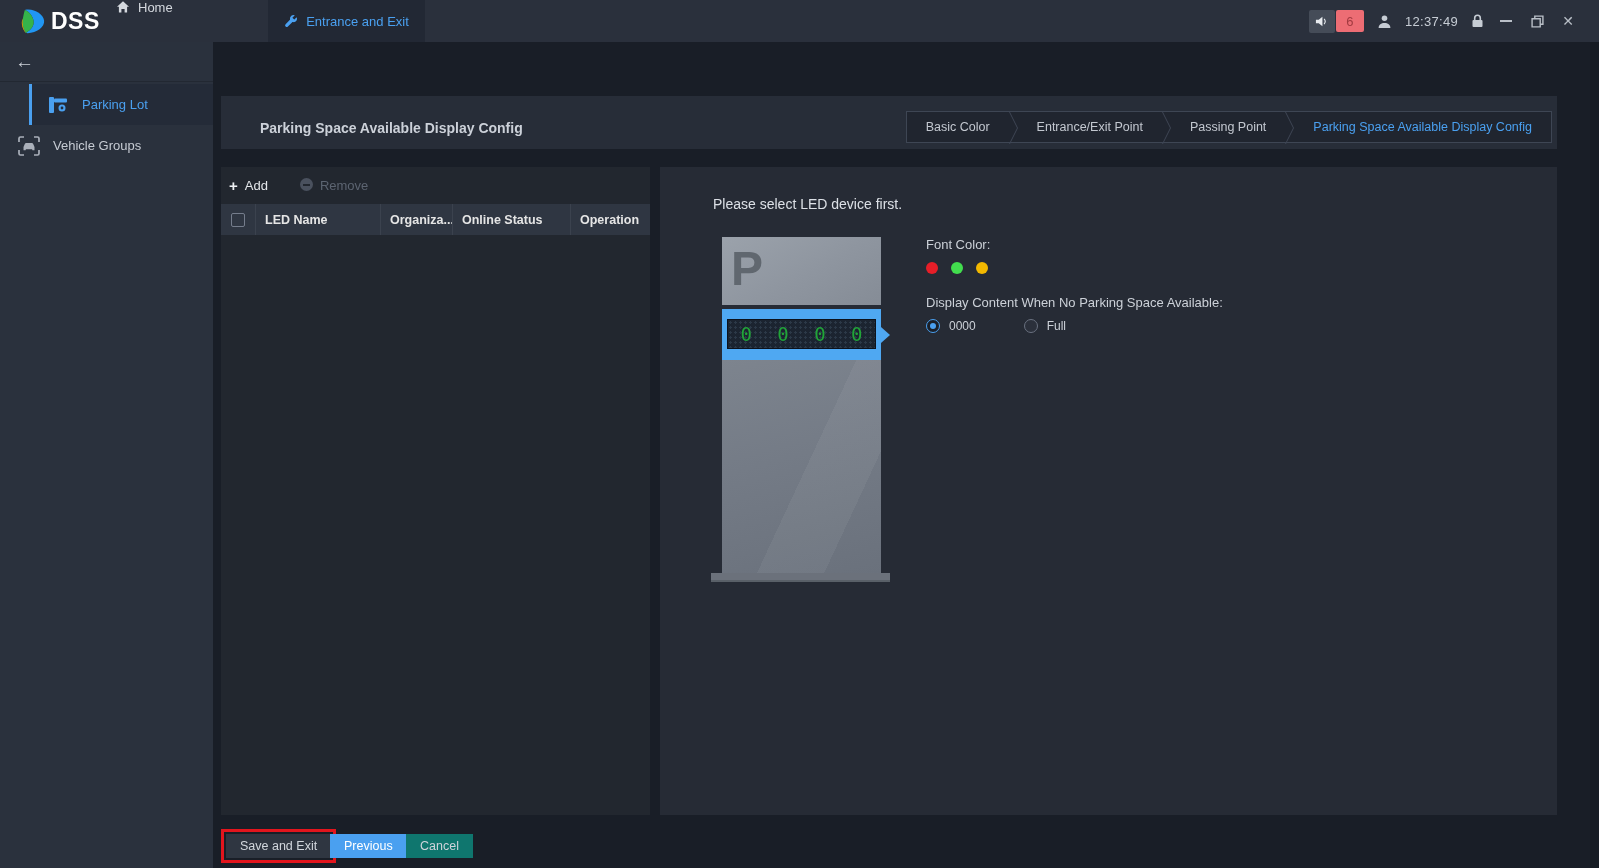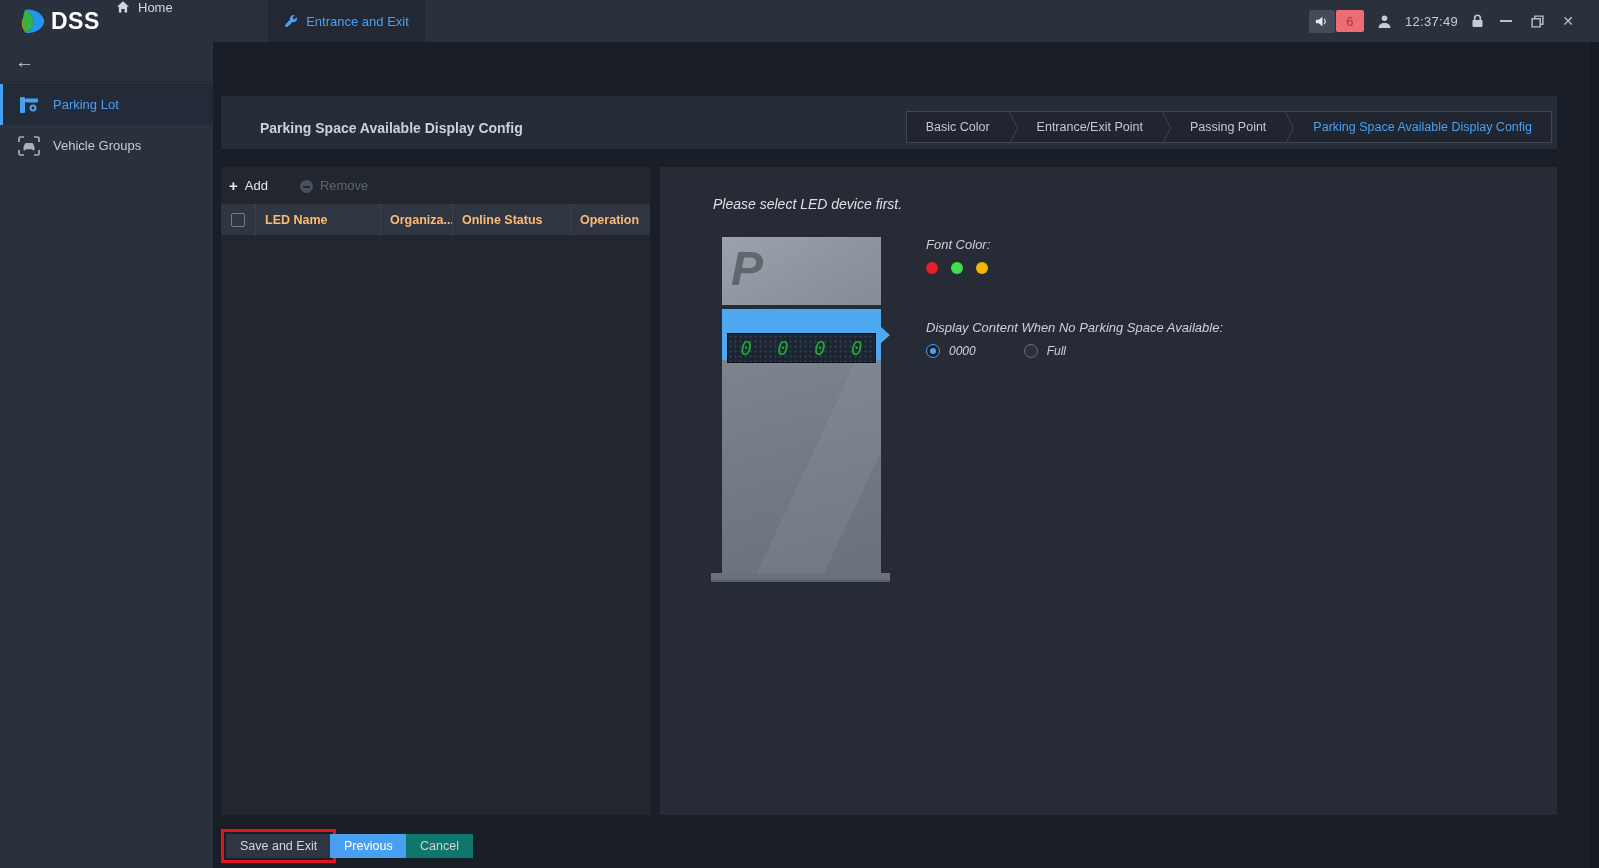--- a/index.html
+++ b/index.html
@@ -19,68 +19,68 @@
   .clock { font-size:13px; color:#c6ccd4; letter-spacing:.3px; }
   .winbtn { color:#b9bfc7; font-size:14px; display:flex; align-items:center; justify-content:center; width:18px; height:20px; }
   .minbar { width:12px; height:2px; background:#b9bfc7; }
 
   
   .sidebar { position:absolute; left:0; top:42px; width:213px; bottom:0; background:#2a313d; z-index:4; }
   .back-row { height:40px; display:flex; align-items:center; padding-left:15px; font-size:19px; color:#ccd1d8; border-bottom:1px solid rgba(0,0,0,.18); }
   .side-items { padding-top:2px; }
   .side-item { height:41px; display:flex; align-items:center; padding-left:15px; gap:13px; font-size:13px; color:#c6cbd3; border-left:3px solid transparent; }
   .side-item .sicon { color:#aab0ba; display:flex; }
-  .side-item.selected { background:#242b38; border-left-color:#4aa0f0; color:#4aa0f0; }
+  .side-item.selected { background:#242b38; border-left-color:#4aa0f0; color:#4aa0f0;margin-left:29px; }
   .side-item.selected .sicon { color:#4aa0f0; }
 
   
   .main { position:absolute; left:213px; top:42px; right:0; bottom:0; }
   .page-header { height:46px; background:#262c37; display:flex; align-items:center; padding-left:13px; gap:10px; font-size:15px; font-weight:600; color:#e8ebef; }
   .content { position:absolute; left:0; top:46px; right:0; bottom:0; }
 
   .config-panel { position:absolute; left:8px; top:8px; width:1336px; height:53px; background:#272d38; }
   .section-title { position:absolute; left:39px; top:24px; font-size:14px; font-weight:bold; color:#ccd1d9; }
   .steps { position:absolute; right:5px; top:15px; height:32px; display:flex; align-items:stretch; background:#20252f; border:1px solid #3e4654; }
   .step { display:flex; align-items:center; padding:0 19px; font-size:12.5px; color:#c3c8d0; white-space:nowrap; }
   .step.active { color:#4aa0f0; }
 
   
   .left-panel { position:absolute; left:8px; top:79px; width:429px; height:648px; background:#22272f; }
   .toolbar { height:37px; display:flex; align-items:center; padding-left:8px; gap:32px; }
   .btn-add { display:flex; align-items:center; gap:7px; font-size:13px; color:#e3e6ea; }
   .plus { font-size:15px; font-weight:900; color:#eef1f4; line-height:1; }
-  .btn-remove { display:flex; align-items:flex-end; gap:7px; font-size:13px; color:#5c6471; }
+  .btn-remove { display:flex; align-items:flex-start; gap:7px; font-size:13px; color:#5c6471; }
   .minus-circle { width:13px; height:13px; border-radius:50%; background:#4a515e; position:relative; }
   .minus-circle::after { content:""; position:absolute; left:3px; right:3px; top:5.5px; height:2px; background:#22272f; }
-  .thead { height:31px; background:#2f3642; display:flex; align-items:center; font-size:12.5px; font-weight:bold; color:#fdba74; }
+  .thead { height:31px; background:#2f3642; display:flex; align-items:center; font-size:12.5px; font-weight:bold; color:#e5e5e5; }
   .th { height:100%; display:flex; align-items:center; padding-left:9px; border-left:1px solid #3b424e; overflow:hidden; white-space:nowrap; }
   .th.first { border-left:none; justify-content:center; padding-left:0; }
   .checkbox { width:14px; height:14px; border:1px solid #757d8c; border-radius:2px; background:transparent; }
 
   
-  .right-panel { position:absolute; left:447px; top:79px; width:897px; height:648px; background:#262b35;font-style:italic; }
+  .right-panel { position:absolute; left:447px; top:79px; width:897px; height:648px; background:#262b35; }
   .hint { position:absolute; left:53px; top:29px; font-size:14px; color:#dce0e6; }
   .pillar { position:absolute; left:62px; top:70px; width:159px; height:336px; }
   .pillar-top { position:absolute; left:0; right:0; top:0; height:68px; background:linear-gradient(150deg,#9ba2ab 0%,#8e959f 55%,#858c96 100%); }
   .pillar-p { position:absolute; left:9px; top:-2px; font-size:48px; font-weight:bold; color:#60676f; line-height:68px; }
   .pillar-bottom { position:absolute; left:0; right:0; top:123px; bottom:0; background:linear-gradient(165deg,#7d848e 0%,#747b86 45%,#6a717c 100%); }
   .pillar-bottom::after { content:""; position:absolute; inset:0; background:linear-gradient(115deg, rgba(255,255,255,0) 52%, rgba(255,255,255,.05) 52%, rgba(255,255,255,.05) 78%, rgba(255,255,255,0) 78%); }
   .blue-band { position:absolute; left:0; right:0; top:72px; height:51px; background:#4fa8f2; }
   .band-arrow { position:absolute; right:-9px; top:18px; width:0; height:0; border-left:9px solid #4fa8f2; border-top:8px solid transparent; border-bottom:8px solid transparent; }
-  .led-screen { position:absolute; left:5px; right:5px; top:24px; height:30px; background:#1b2430; border:1px solid #0c121c;
+  .led-screen { position:absolute; left:5px; right:5px; top:10px; height:30px; background:#1b2430; border:1px solid #0c121c;
        background-image:radial-gradient(rgba(120,150,180,.18) 1px, transparent 1.3px); background-size:5px 5px;
        display:flex; align-items:center; justify-content:center; }
   .led-text { font-family:"DejaVu Sans Mono", monospace; font-size:19px; color:#21a538; letter-spacing:7px; text-indent:7px; }
   .pillar-base { position:absolute; left:-11px; right:-9px; top:336px; height:9px; background:#6b717b; box-shadow:inset 0 -2px 0 #596068; }
 
   .settings { position:absolute; left:266px; top:70px; }
   .lbl { font-size:13px; color:#ccd1d8; }
   .dots { display:flex; gap:13px; margin-top:10px; }
   .dot { width:12px; height:12px; border-radius:50%; }
-  .display-lbl { margin-top:46px; }
+  .display-lbl { margin-top:21px; }
   .radios { display:flex; align-items:center; margin-top:9px; }
   .radio { width:14px; height:14px; border-radius:50%; position:relative; }
   .radio.sel { border:1px solid #4aa0f0; background:#1b2029; }
   .radio.sel::after { content:""; position:absolute; left:3px; top:3px; width:6px; height:6px; border-radius:50%; background:#4aa0f0; }
   .radio.unsel { border:1px solid #6a7180; background:#2b303b; }
   .radio-lbl { margin-left:9px; font-size:12px; color:#cdd2d9; }
   .radio-gap { width:48px; }
 
   
   .red-box { position:absolute; left:8px; top:741px; border:3px solid #e3151d; padding:2px; display:inline-flex; }

